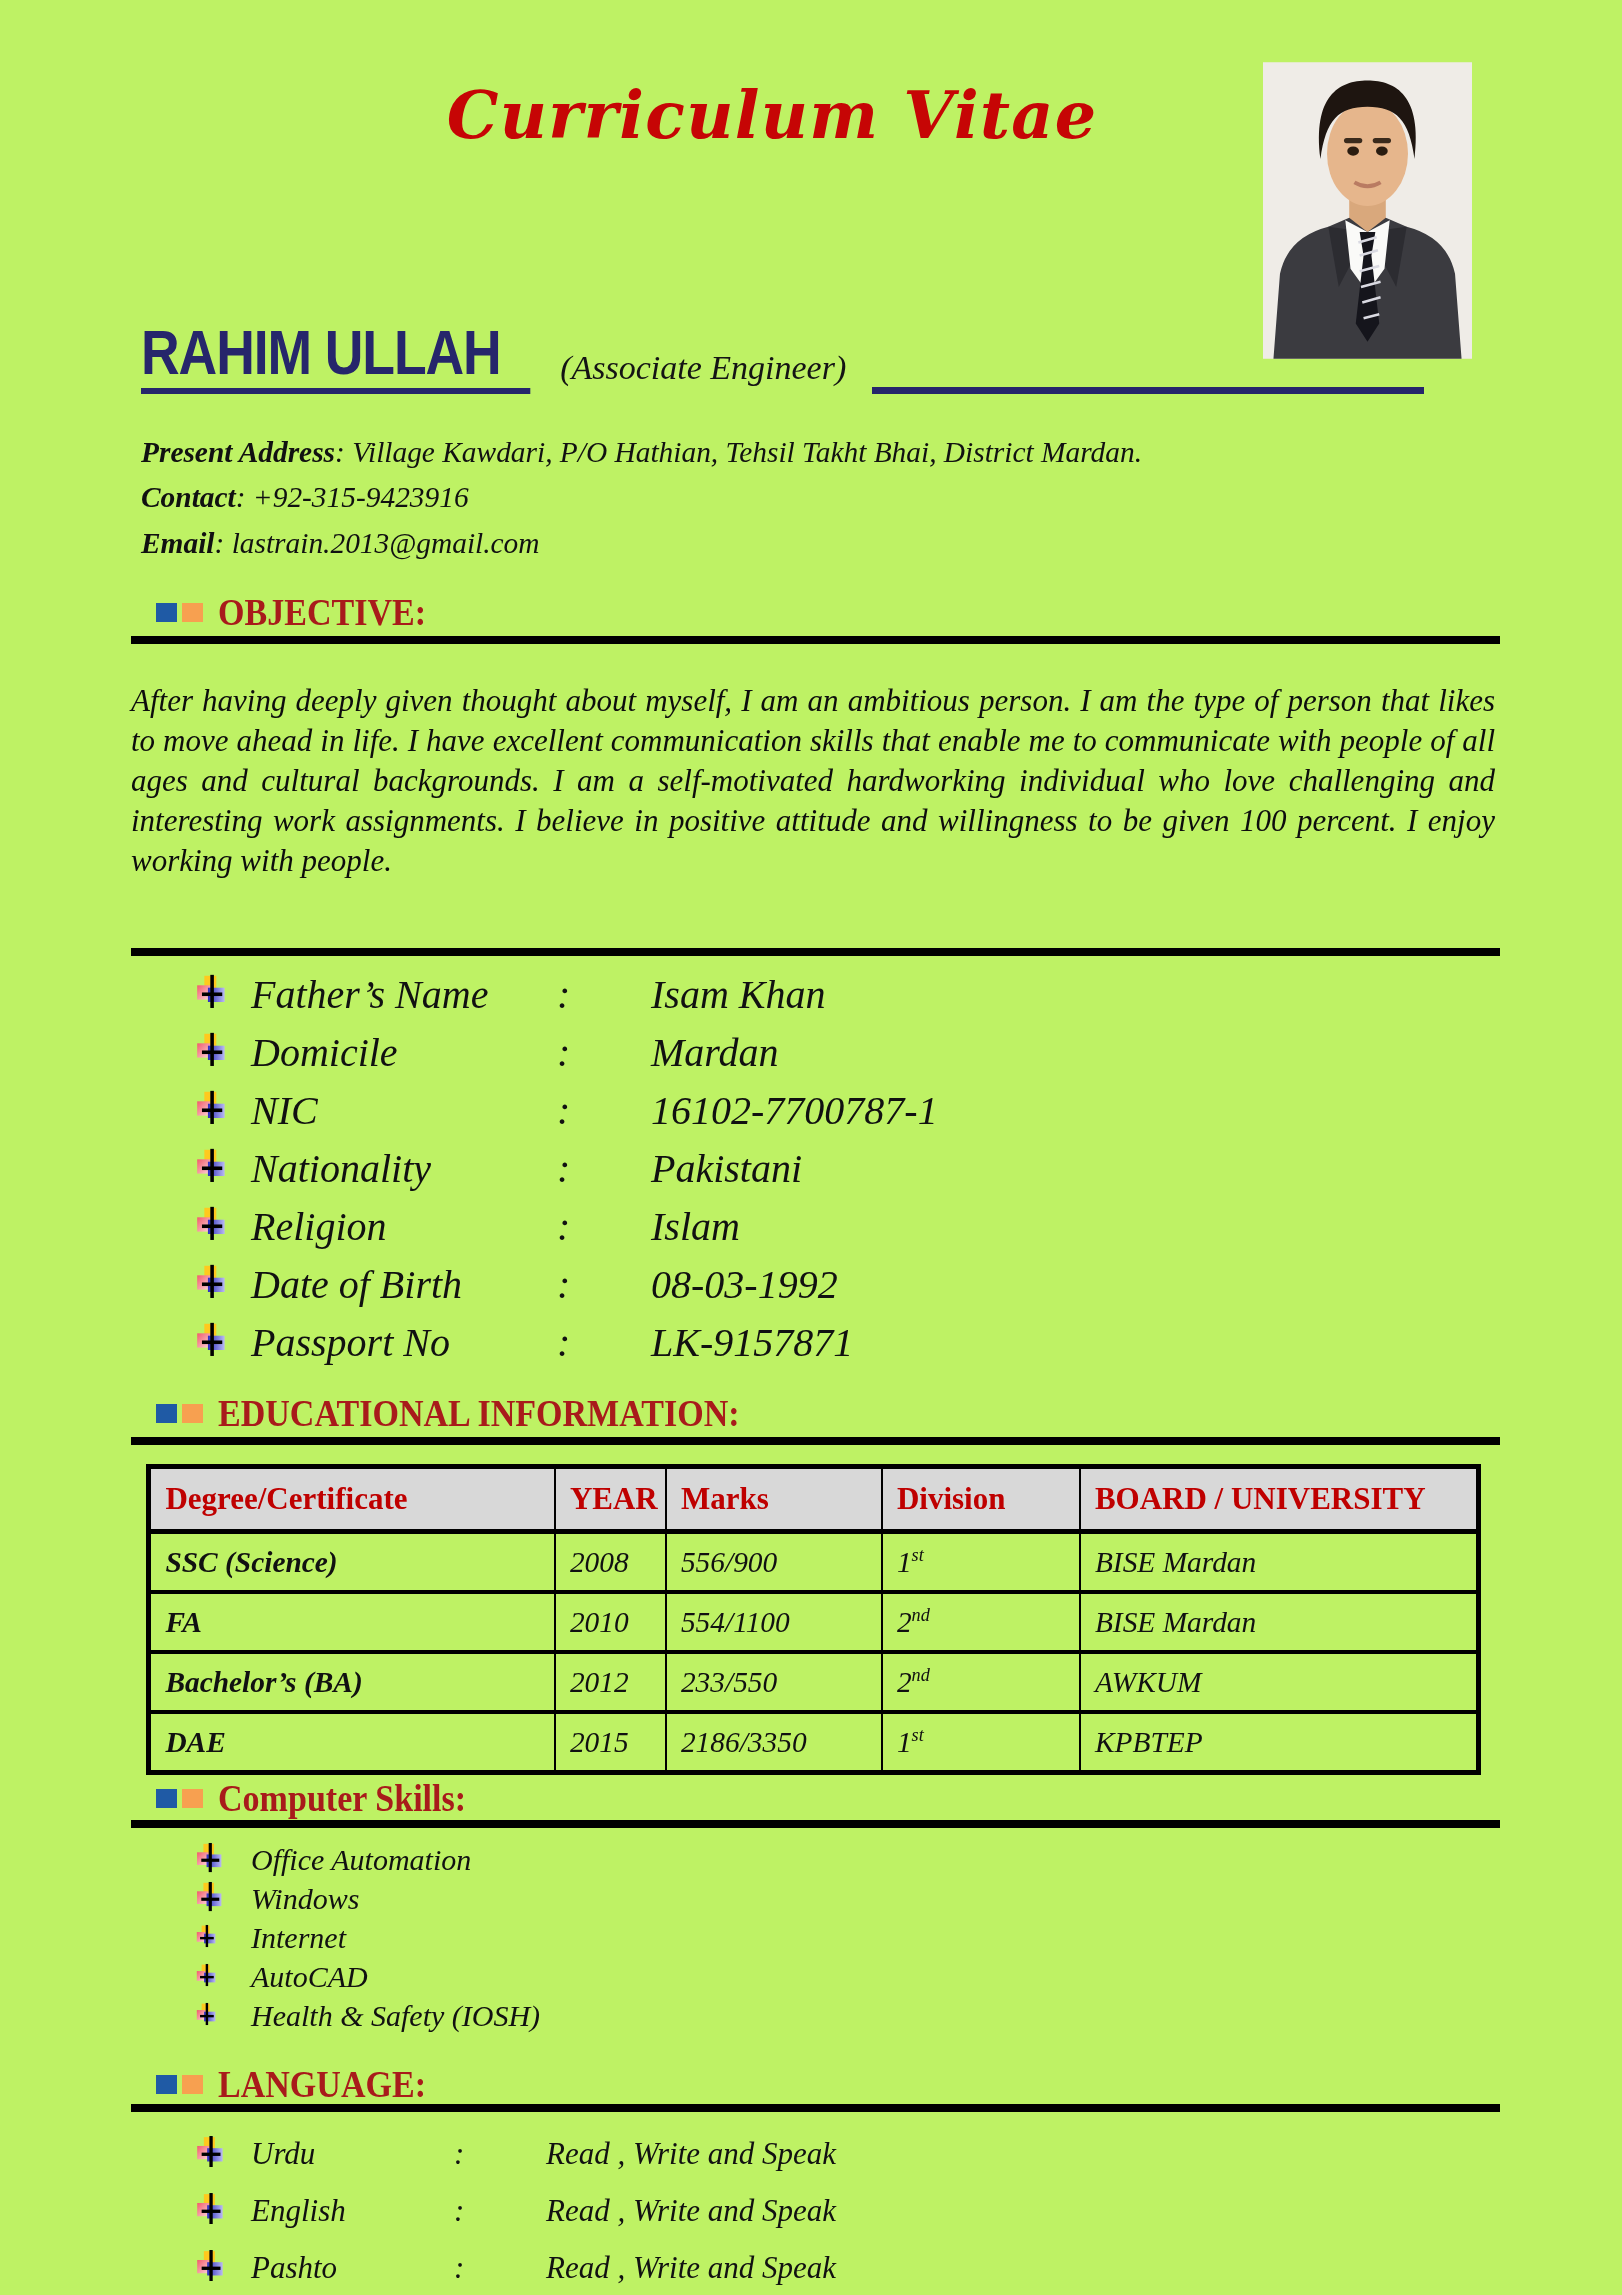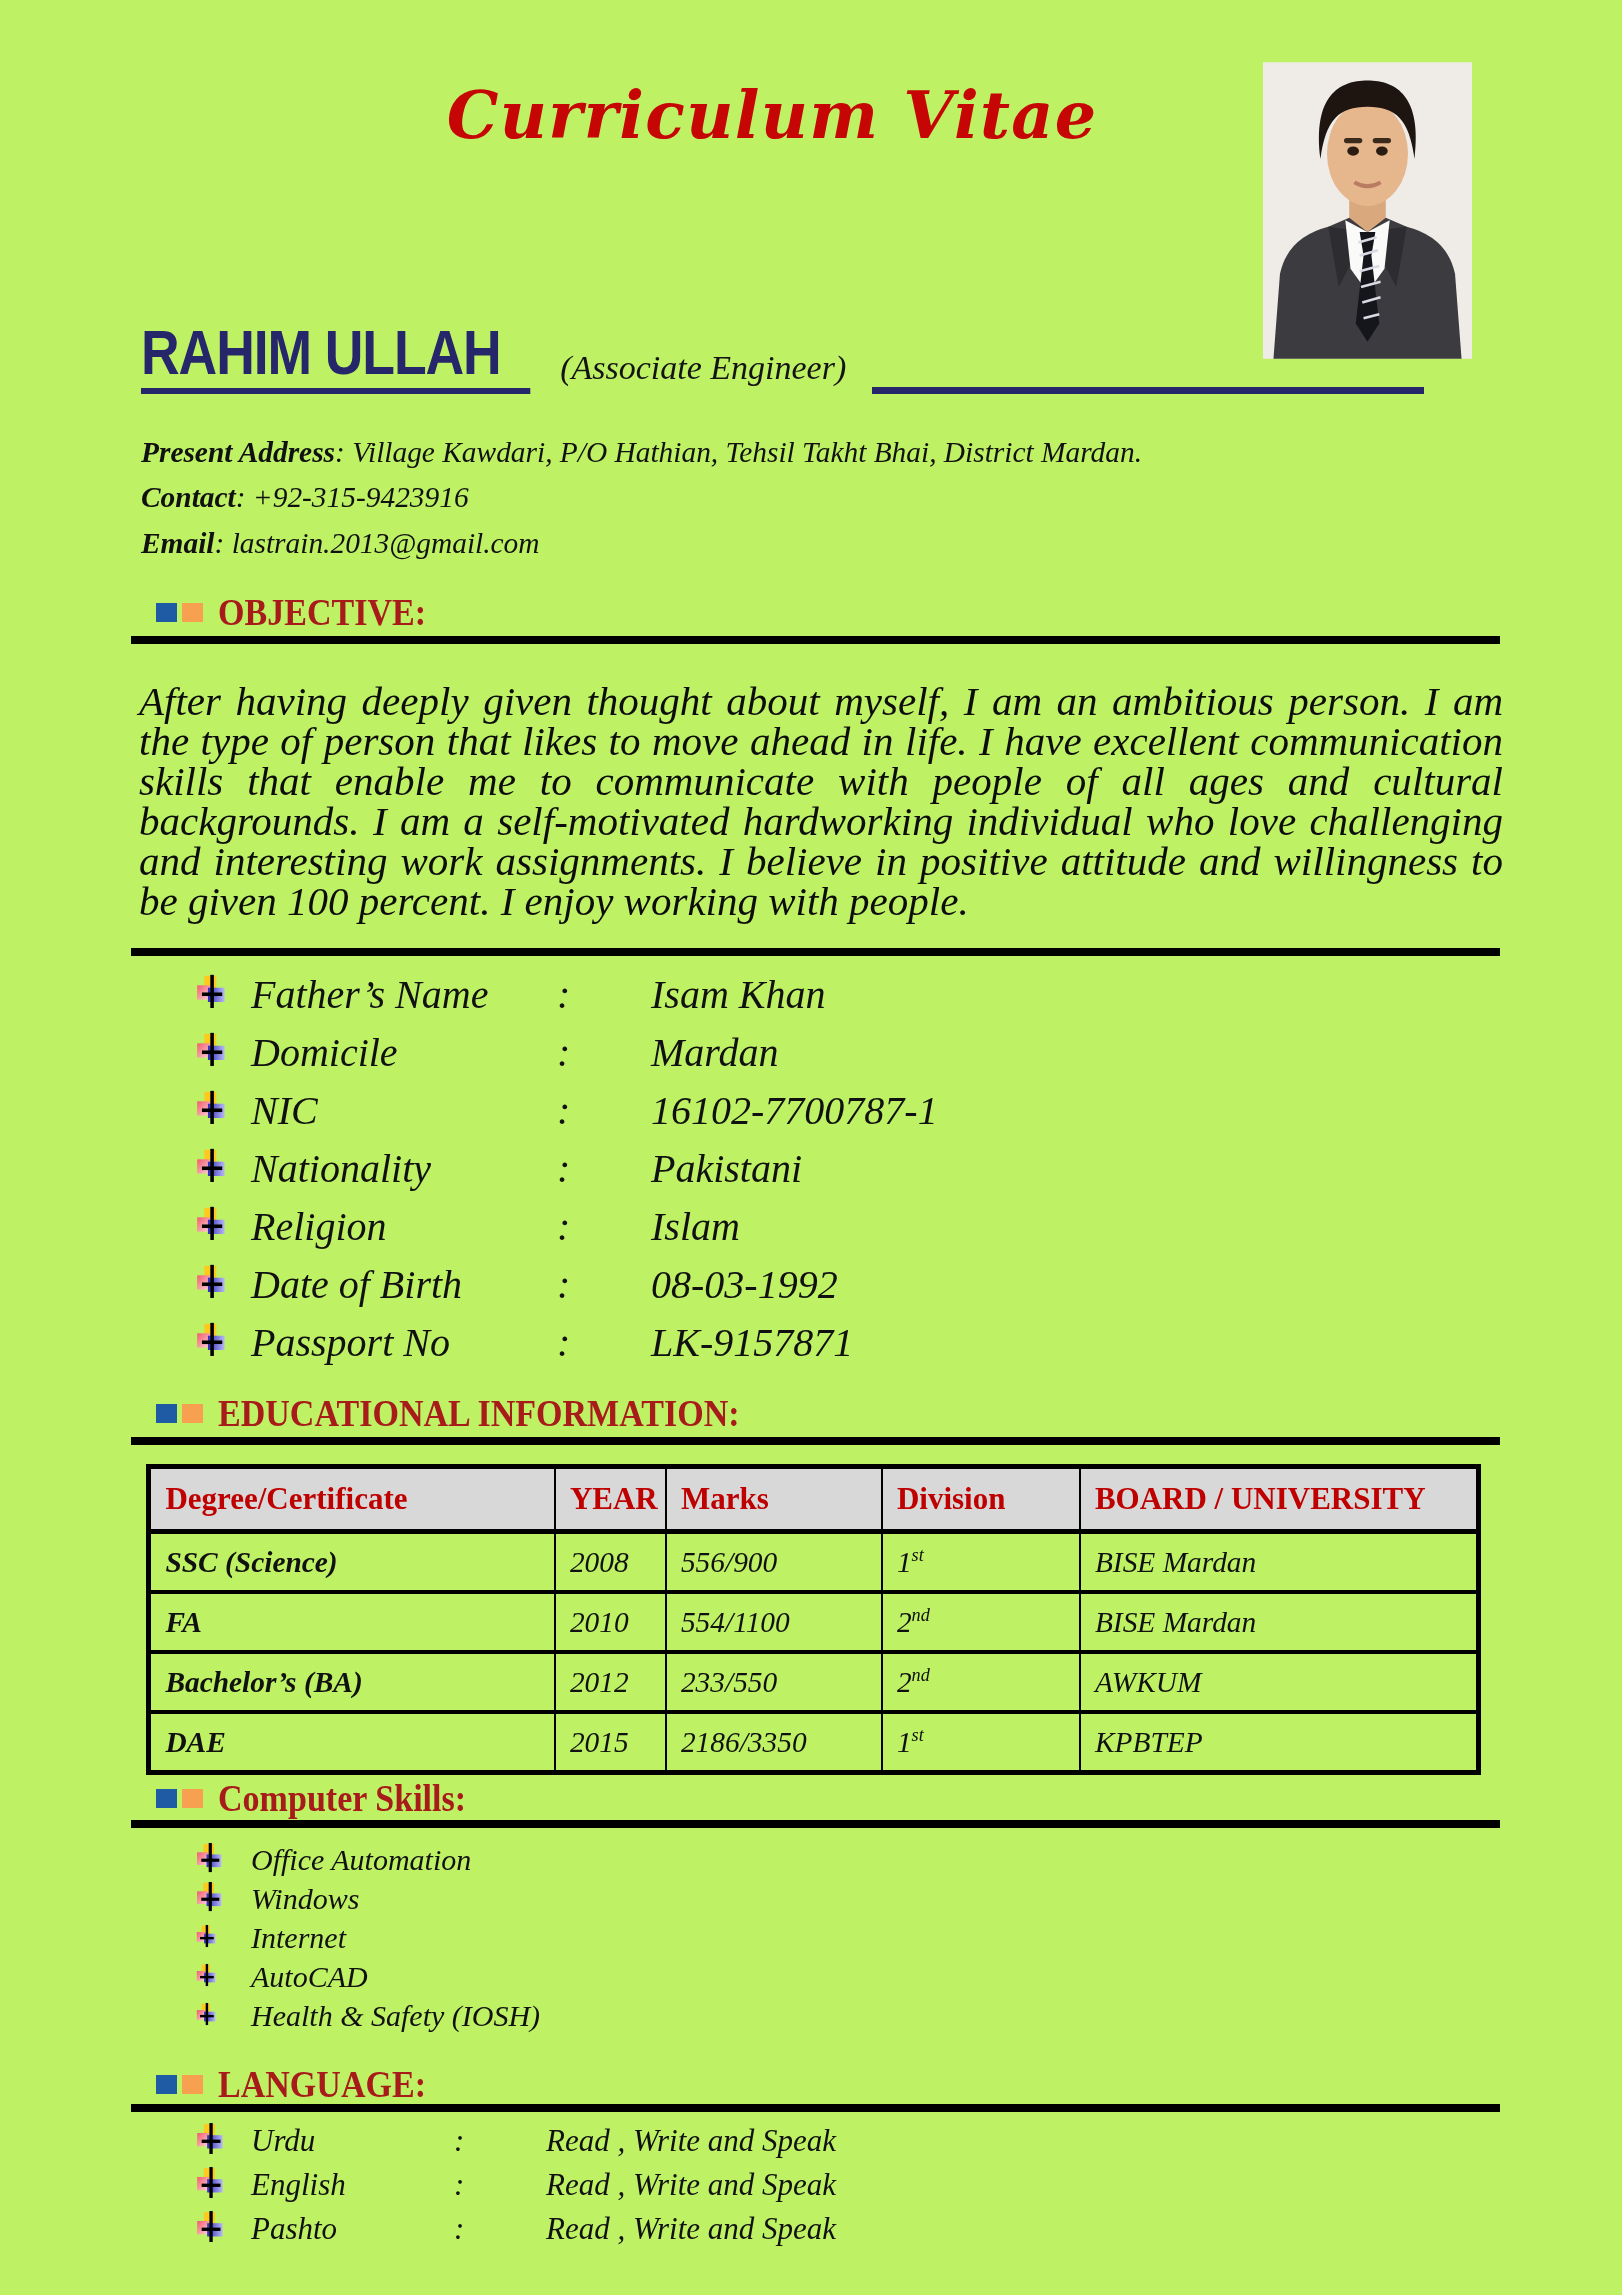--- a/index.html
+++ b/index.html
@@ -31,32 +31,32 @@
   .sec-head{position:absolute;left:156px;display:flex;align-items:center;height:39px;}
   .sq{width:21px;height:19px;display:inline-block;}
   .sq.blue{background:#1F5AA5;}
   .sq.orange{background:#F7A050;margin-left:4.6px;}
   .sec-title{margin-left:15.7px;font-weight:bold;font-size:37px;color:#A81B1B;
     font-family:"Liberation Serif","DejaVu Serif",serif;letter-spacing:0;white-space:nowrap;
     display:inline-block;transform:scaleX(.92);transform-origin:left center;}
   .black-rule{position:absolute;left:131px;width:1369px;height:7.9px;background:#000;}
 
   
-  .objective-text{position:absolute;left:139px;top:681px;width:1364px;font-style:italic;
-    font-size:41px;line-height:40px;text-align:justify;color:#0d0d0d;}
+  .objective-text{position:absolute;left:131px;top:681px;width:1364px;font-style:italic;
+    font-size:31px;line-height:40px;text-align:justify;color:#0d0d0d;}
 
   
   .blist{position:absolute;left:131px;}
   .brow{position:relative;display:flex;align-items:center;padding-left:120px;}
   .brow .bullet{position:absolute;left:65px;top:50%;transform:translateY(-58%);}
   .pi-row{height:58px;font-size:40px;font-style:italic;}
   .pi-label{width:306px;}
   .pi-colon{width:94px;}
   .skill-row{height:39px;font-size:30px;font-style:italic;}
-  .lang-row{height:44px;font-size:31px;font-style:italic;}
+  .lang-row{height:44px;font-size:31px;font-style:italic;margin-top:13px;}
   .lang-label{width:203px;}
   .lang-colon{width:92px;}
 
   
   .edu-table{position:absolute;left:146px;top:1464px;border-collapse:collapse;table-layout:fixed;width:1330px;
     border:5.2px solid #000;}
   .edu-table th,.edu-table td{border-left:2.6px solid #000;border-right:2.6px solid #000;
     padding:0 0 0 14.4px;text-align:left;vertical-align:middle;overflow:hidden;}
   .edu-table th{height:60px;background:#D8D8D8;border-bottom:5.2px solid #000;
     color:#BF0000;font-size:31px;font-weight:bold;white-space:nowrap;}

